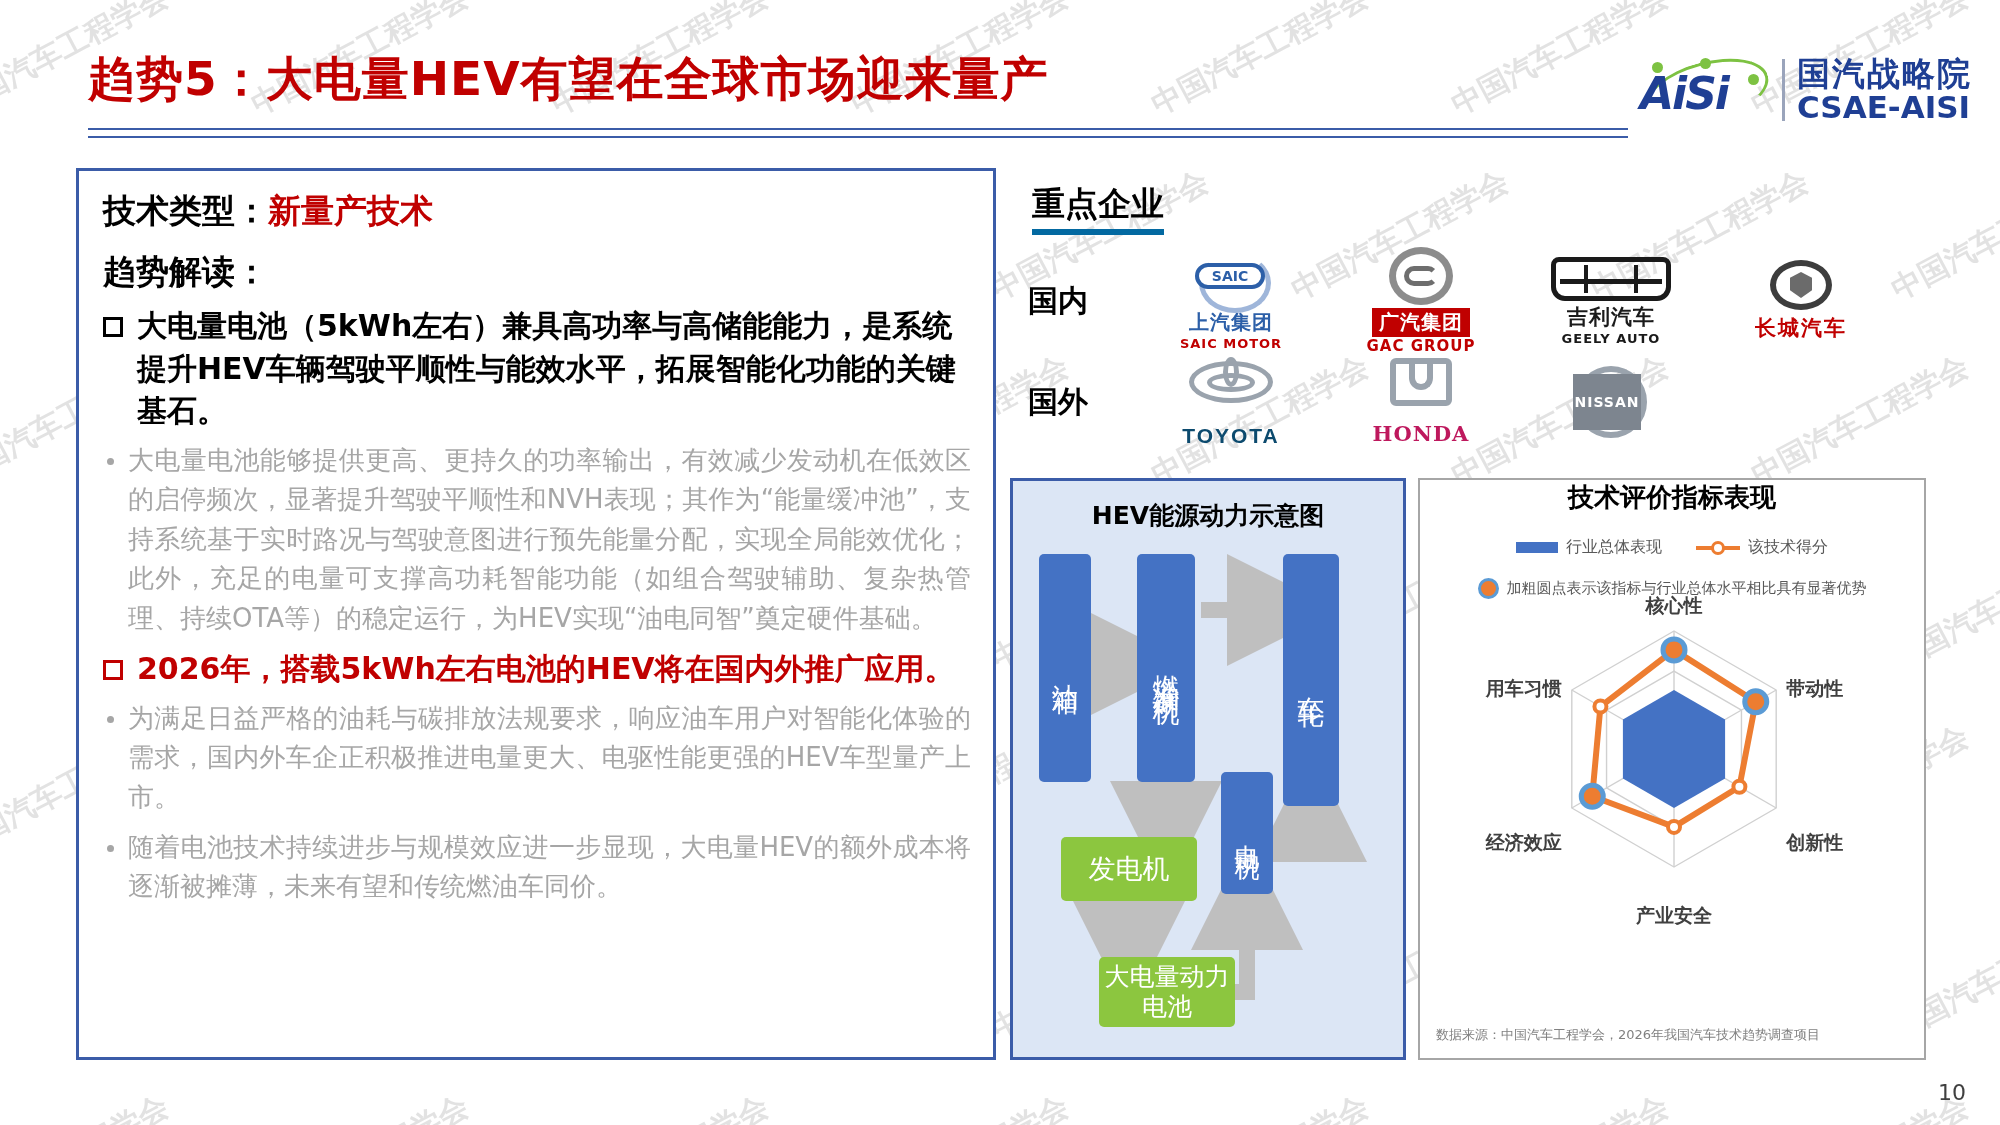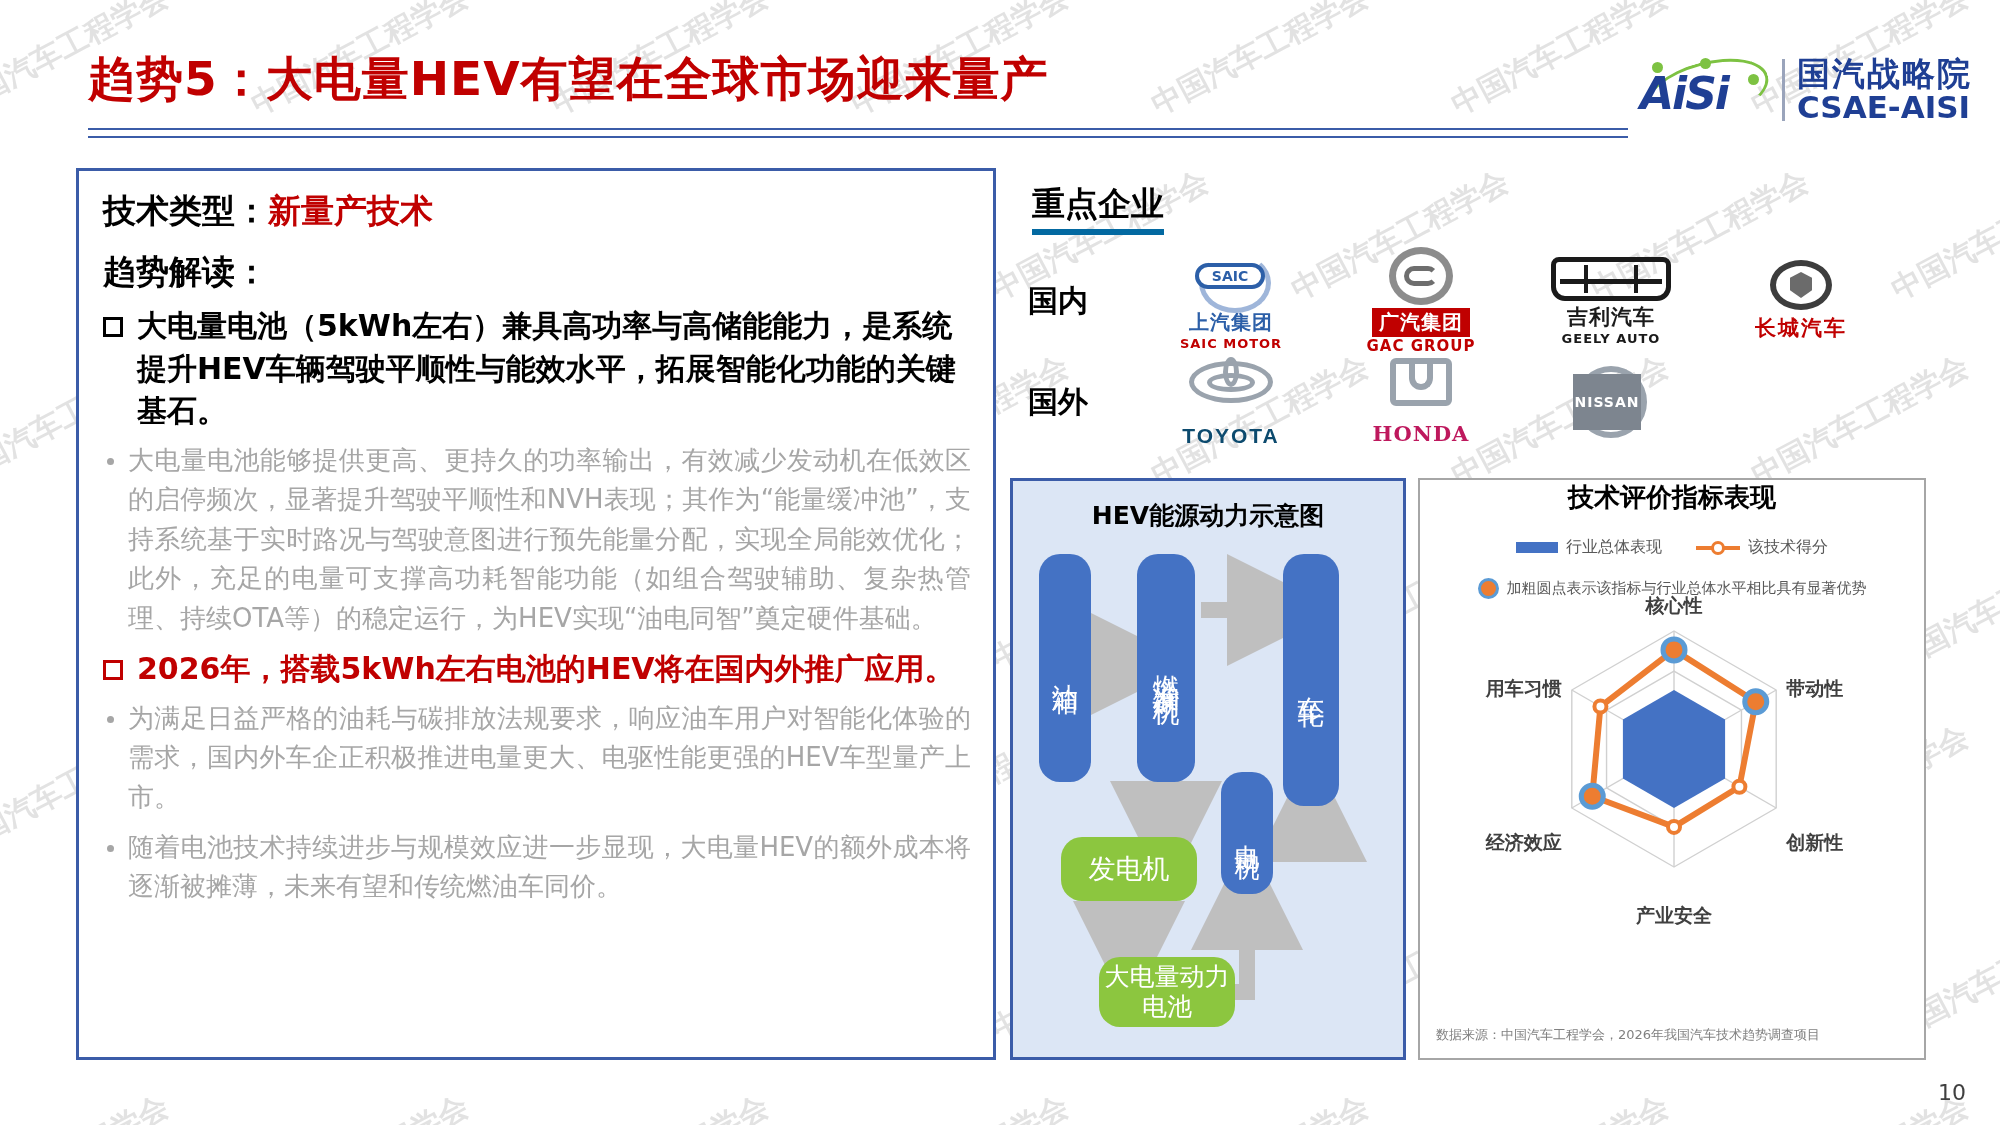--- a/index.html
+++ b/index.html
@@ -131,21 +131,21 @@
      position:relative;box-sizing:border-box;display:flex;align-items:center;justify-content:center;}
   .nissan-bar{width:84px;margin-left:-8px;background:#7d858f;color:#ffffff;font-size:14px;
      font-weight:700;text-align:center;letter-spacing:1px;padding:20px 0;
      font-family:"DejaVu Sans",sans-serif;}
   
   #flow-panel{position:absolute;left:1010px;top:478px;width:396px;height:582px;
      background:#DCE6F5;border:3px solid #3B5CA8;box-sizing:border-box;z-index:10;}
   #flow-title{text-align:center;font-size:25px;font-weight:700;color:#000;margin-top:18px;
      font-family:"DejaVu Sans",sans-serif;}
   #flow-canvas{position:relative;width:100%;height:508px;}
-  .node{position:absolute;border-radius:21px;display:flex;align-items:center;
+  .node{position:absolute;border-radius:5px;display:flex;align-items:center;
      justify-content:center;color:#ffffff;font-weight:400;text-align:center;
      font-family:"DejaVu Sans",sans-serif;}
   .node.blue{background:#4472C4;}
   .node.green{background:#8CC63F;}
   .vert{writing-mode:vertical-rl;letter-spacing:6px;}
   
   #radar-panel{position:absolute;left:1418px;top:478px;width:508px;height:582px;
      background:#ffffff;border:2px solid #A6A6A6;box-sizing:border-box;z-index:10;}
   #radar-title{text-align:center;font-size:26px;font-weight:700;color:#000;
      font-family:"DejaVu Sans",sans-serif;}

